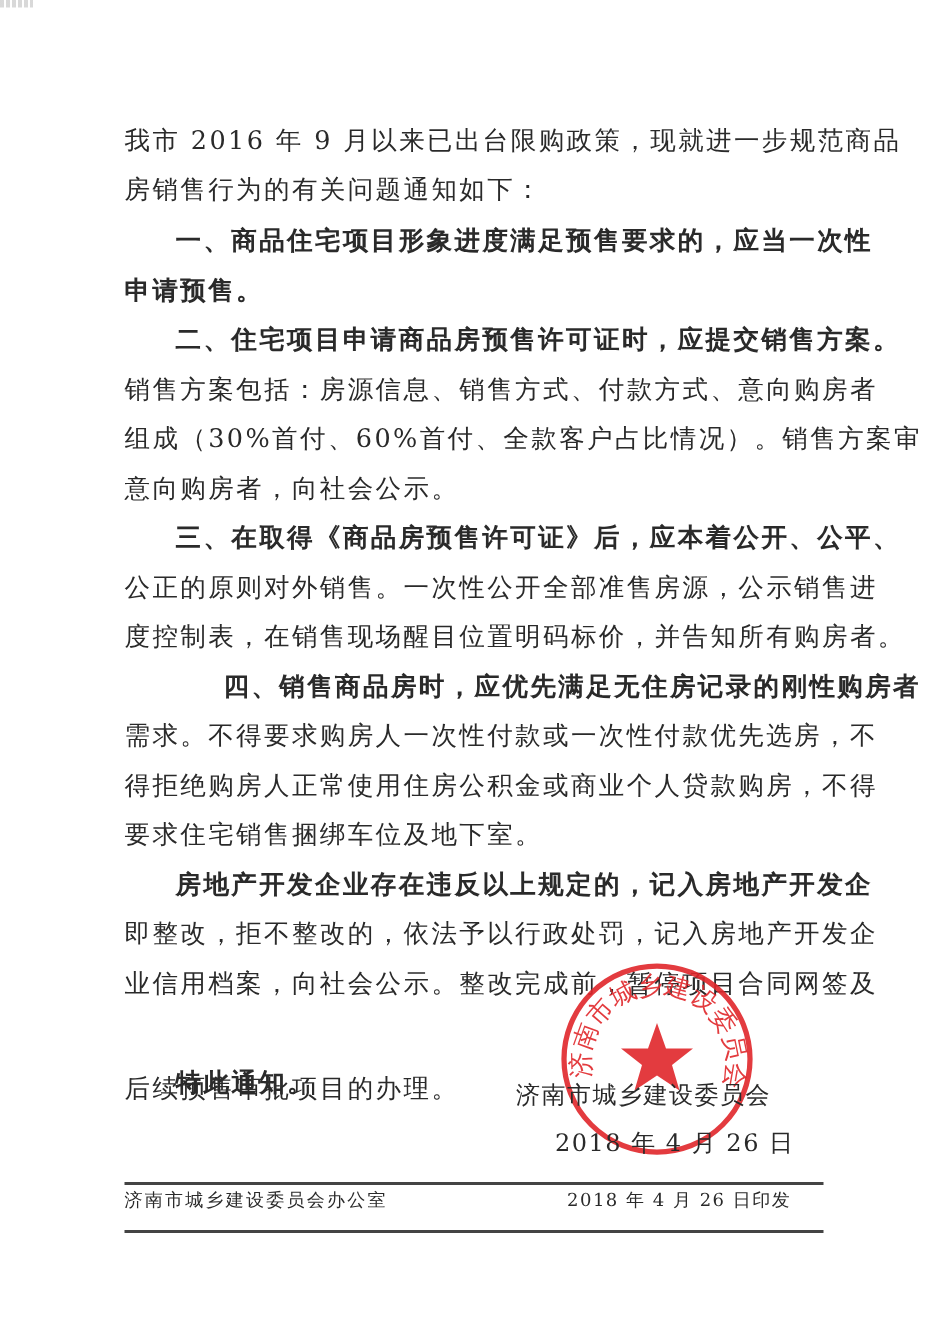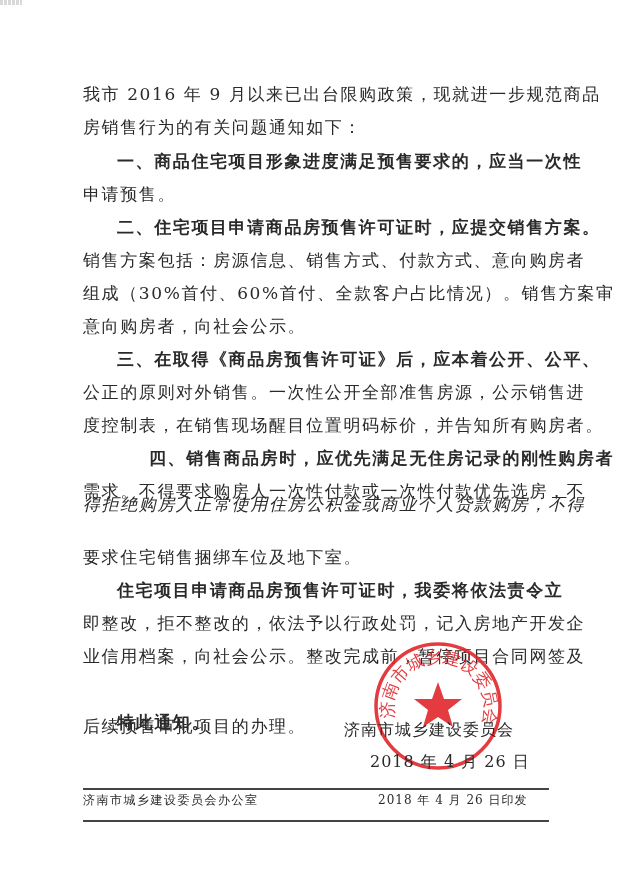--- a/index.html
+++ b/index.html
@@ -18,33 +18,33 @@
 </style>
 </head>
 <body>
 
 <div class="corner-mark"></div>
 
 <div class="doc" id="doc">
     <div class="line" style="top: 84px;">我市 2016 年 9 月以来已出台限购政策，现就进一步规范商品</div>
     <div class="line" style="top: 117px;">房销售行为的有关问题通知如下：</div>
     <div class="line indent" style="top: 151px;">一、商品住宅项目形象进度满足预售要求的，应当一次性</div>
-    <div class="line" style="top: 184px;">申请预售。</div>
+    <div class="line" style="top: 184px; font-weight: bold;">申请预售。</div>
     <div class="line indent" style="top: 217px;">二、住宅项目申请商品房预售许可证时，应提交销售方案。</div>
     <div class="line" style="top: 250px;">销售方案包括：房源信息、销售方式、付款方式、意向购房者</div>
     <div class="line" style="top: 283px;">组成（30%首付、60%首付、全款客户占比情况）。销售方案审</div>
     <div class="line" style="top: 316px;">意向购房者，向社会公示。</div>
     <div class="line indent" style="top: 349px;">三、在取得《商品房预售许可证》后，应本着公开、公平、</div>
     <div class="line" style="top: 382px;">公正的原则对外销售。一次性公开全部准售房源，公示销售进</div>
     <div class="line" style="top: 415px;">度控制表，在销售现场醒目位置明码标价，并告知所有购房者。</div>
     <div class="line indent" style="top: 448px; margin-left: 32px;">四、销售商品房时，应优先满足无住房记录的刚性购房者</div>
     <div class="line" style="top: 481px;">需求。不得要求购房人一次性付款或一次性付款优先选房，不</div>
-    <div class="line" style="top: 494px; font-style: italic;">得拒绝购房人正常使用住房公积金或商业个人贷款购房，不得</div>
+    <div class="line" style="top: 514px;">得拒绝购房人正常使用住房公积金或商业个人贷款购房，不得</div>
     <div class="line" style="top: 547px;">要求住宅销售捆绑车位及地下室。</div>
-    <div class="line indent" style="top: 580px;">住宅项目申请商品房预售许可证时，我委将依法责令立</div>
+    <div class="line indent" style="top: 580px;">房地产开发企业存在违反以上规定的，记入房地产开发企</div>
     <div class="line" style="top: 613px;">即整改，拒不整改的，依法予以行政处罚，记入房地产开发企</div>
     <div class="line" style="top: 646px;">业信用档案，向社会公示。整改完成前，暂停项目合同网签及</div>
     <div class="line" style="top: 716px;">后续预售审批项目的办理。</div>
     <div class="line indent" style="top: 712px;">特此通知。</div>
   </div>
 
 <svg class="stamp" viewBox="0 0 132 132">
   <defs>
     <path id="arc" d="M 22 78 A 46 46 0 1 1 112 78"></path>
   </defs>

